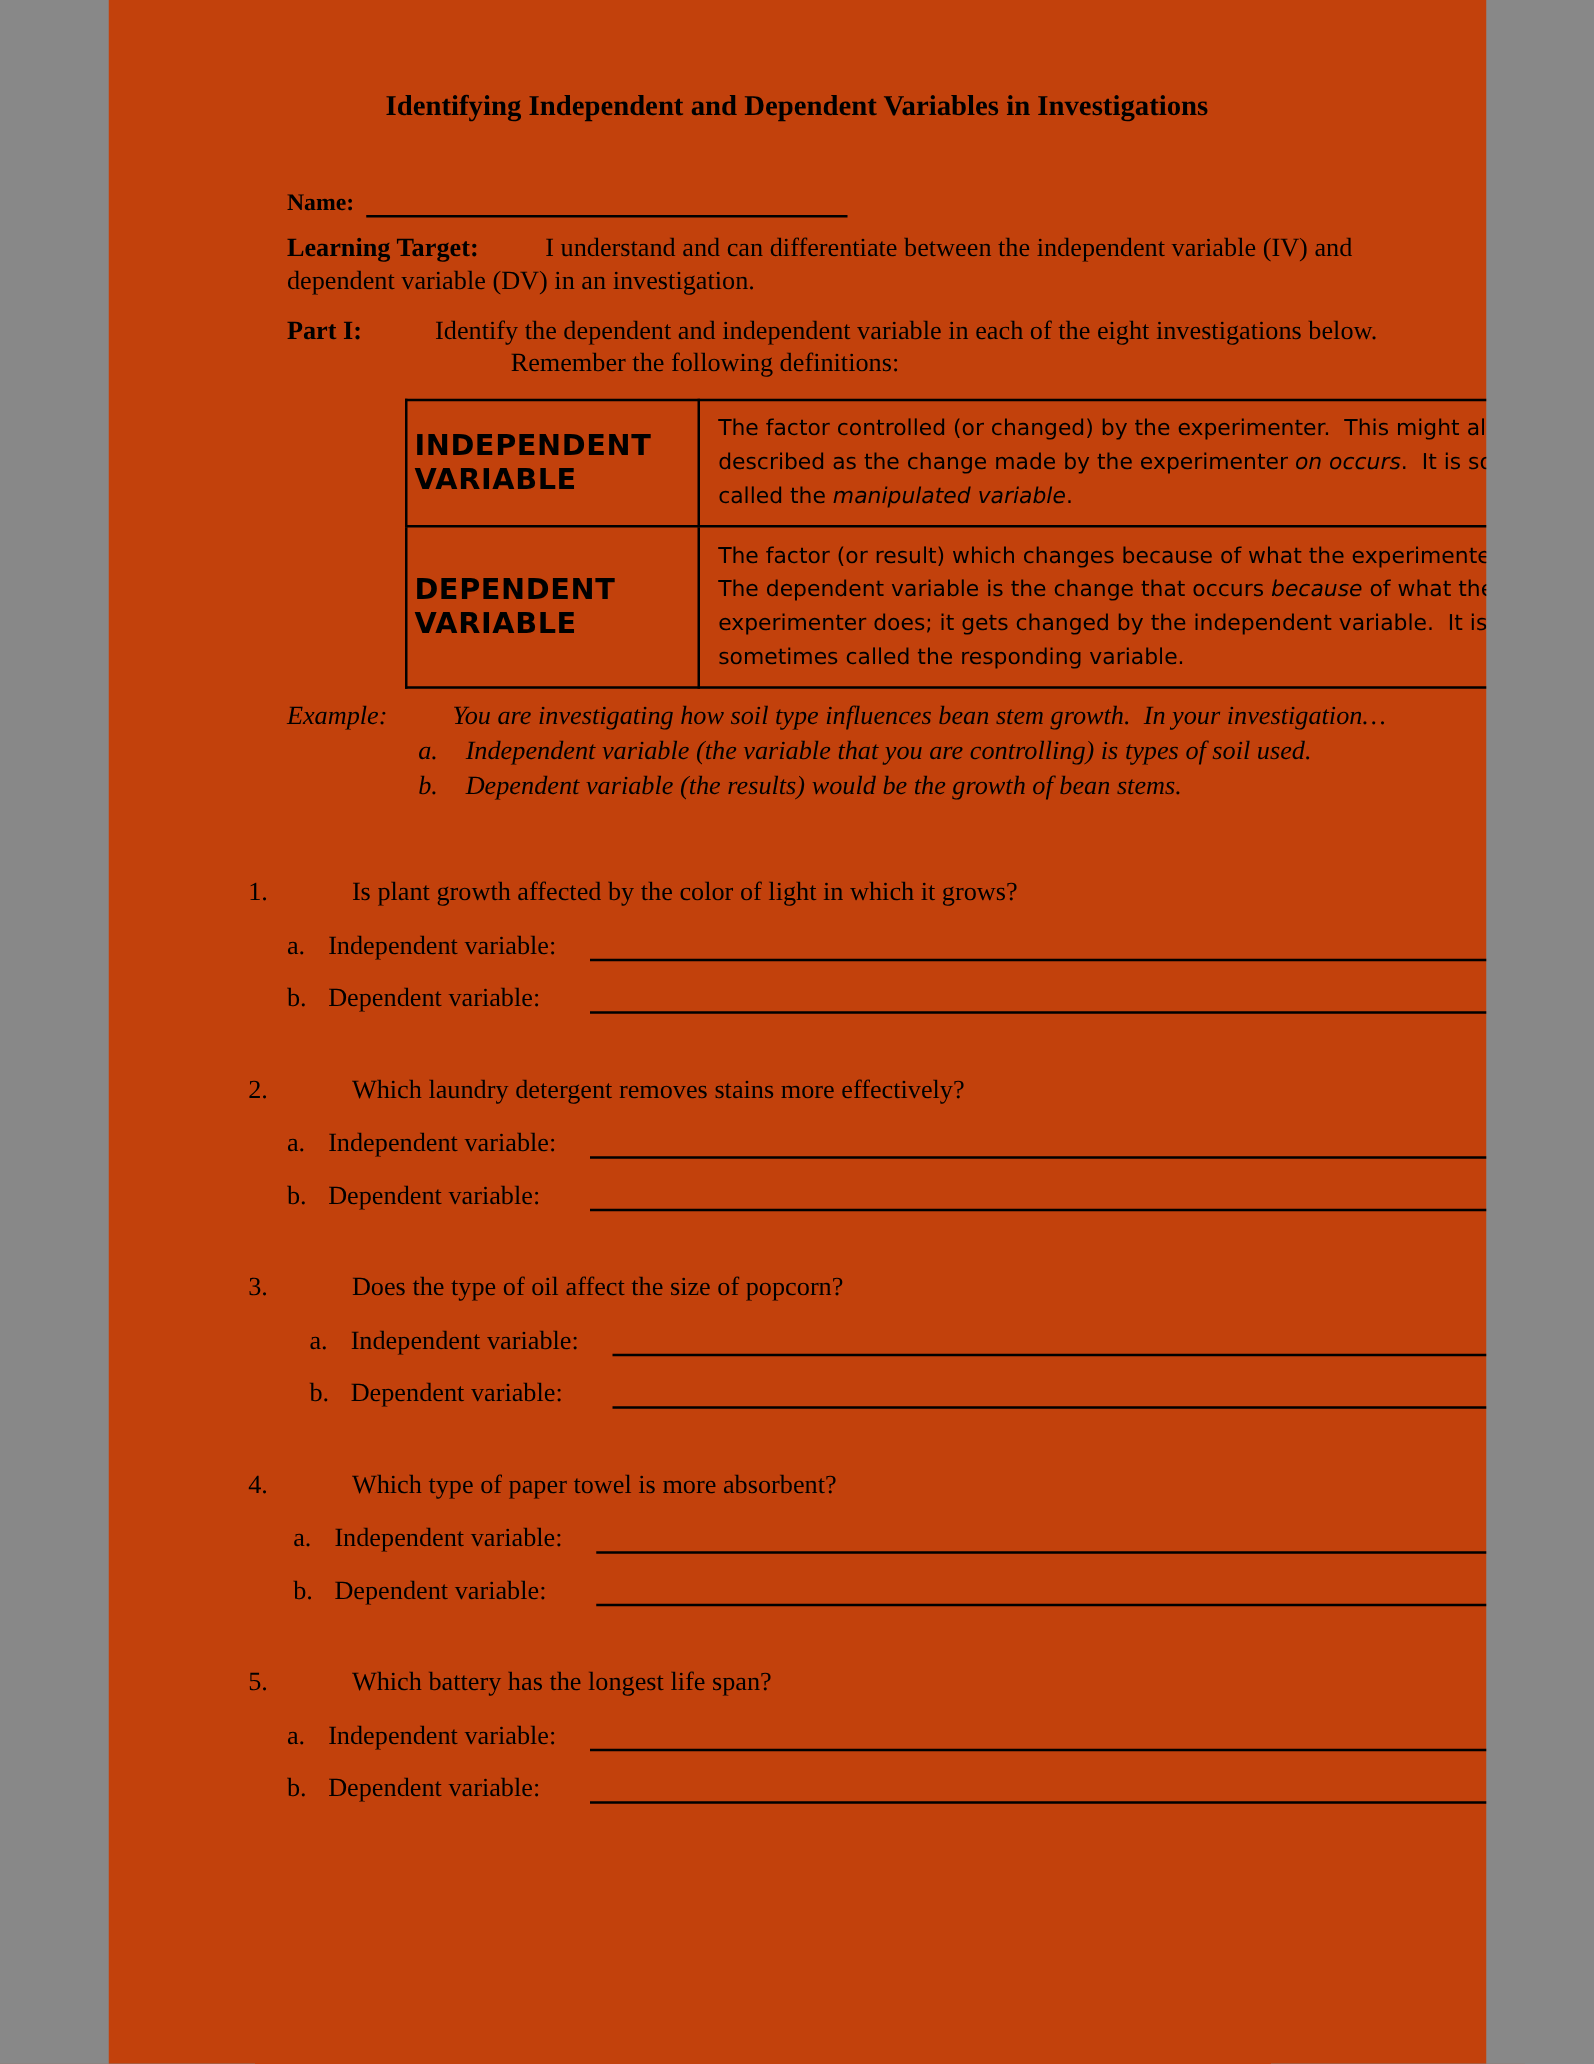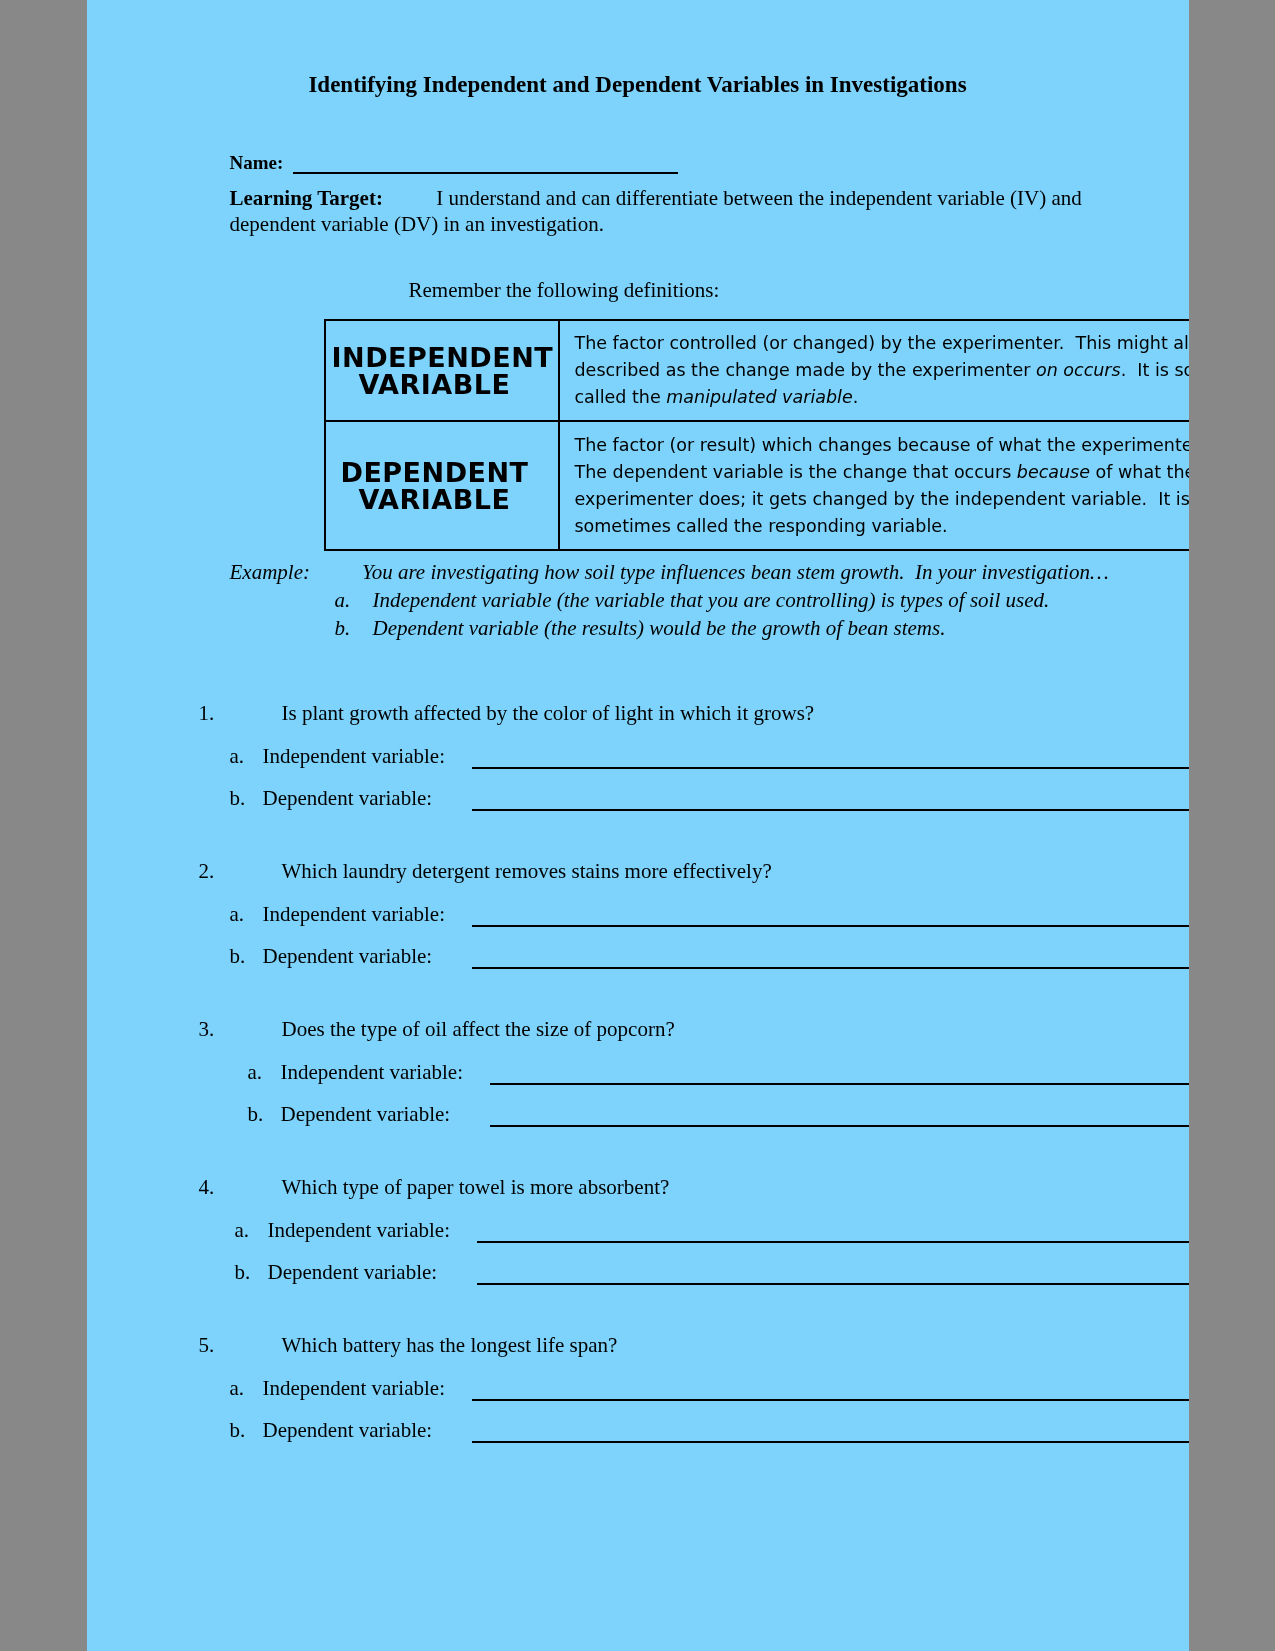--- a/index.html
+++ b/index.html
@@ -1,19 +1,19 @@
 <!DOCTYPE html>
 <html><head>
 <meta charset="utf-8">
 <style>
   html,body{margin:0;padding:0;background:#888;}
   .page{
     position:relative;
     width:1102px;height:1651px;
-    background:#7dd3fc;
+    background:#c2410c;
     margin:0 auto;
     font-family:"Liberation Serif", serif;
     color:#000;
     overflow:hidden;
   }
   .b{font-weight:bold;}
   .keepws{white-space:pre-wrap;margin-left:48px;}
   .it{font-style:italic;}
 
   .title{
@@ -43,23 +43,23 @@
     position:absolute;top:277px;left:322px;
     font-size:21px;line-height:26px;margin:0;
   }
 
   table.def-table{
     position:absolute;top:319px;left:237px;width:962px;
     border-collapse:collapse;table-layout:fixed;
   }
   table.def-table td{border:2px solid #000;vertical-align:middle;}
   td.term{
-    width:206px;text-align:center;padding:6px 20px 6px 6px;
+    width:206px;text-align:left;padding:6px 20px 6px 6px;
     font-family:"DejaVu Sans", sans-serif;font-weight:bold;
-    font-size:27px;line-height:27px;letter-spacing:.5px;
+    font-size:23px;line-height:27px;letter-spacing:.5px;
   }
   td.def{
     padding:7px 10px 7px 15px;
     font-family:"DejaVu Sans", sans-serif;
     font-size:17.5px;line-height:27px;
     white-space:pre-wrap;
   }
   tr.row-ind td{height:85px;}
   tr.row-dep td{height:113px;}
 
@@ -96,20 +96,21 @@
 
   <h1 class="title">Identifying Independent and Dependent Variables in Investigations</h1>
 
   <div class="name-row">
     <span class="b">Name:</span>
     <span class="name-blank"></span>
   </div>
 
   <p class="lt"><span class="b">Learning Target:</span> <span class="keepws">I understand and can differentiate between the independent variable (IV) and dependent variable (DV) in an investigation.</span></p>
 
+  <p class="part1"><span class="b">Part I:</span>&nbsp; <span class="keepws">Identify the dependent and independent variable in each of the eight investigations below.</span></p>
   <p class="part1-sub">Remember the following definitions:</p>
 
   <table class="def-table">
     <tbody>
         <tr class="row-ind">
       <td class="term">INDEPENDENT VARIABLE</td>
       <td class="def"><span>The factor controlled (or changed) by the experimenter.  This might also be described as the change made by the experimenter </span><span class="it">on occurs</span><span>.  It is sometimes called the </span><span class="it">manipulated variable</span><span>.</span></td>
     </tr>
     <tr class="row-dep">
       <td class="term">DEPENDENT VARIABLE</td>

